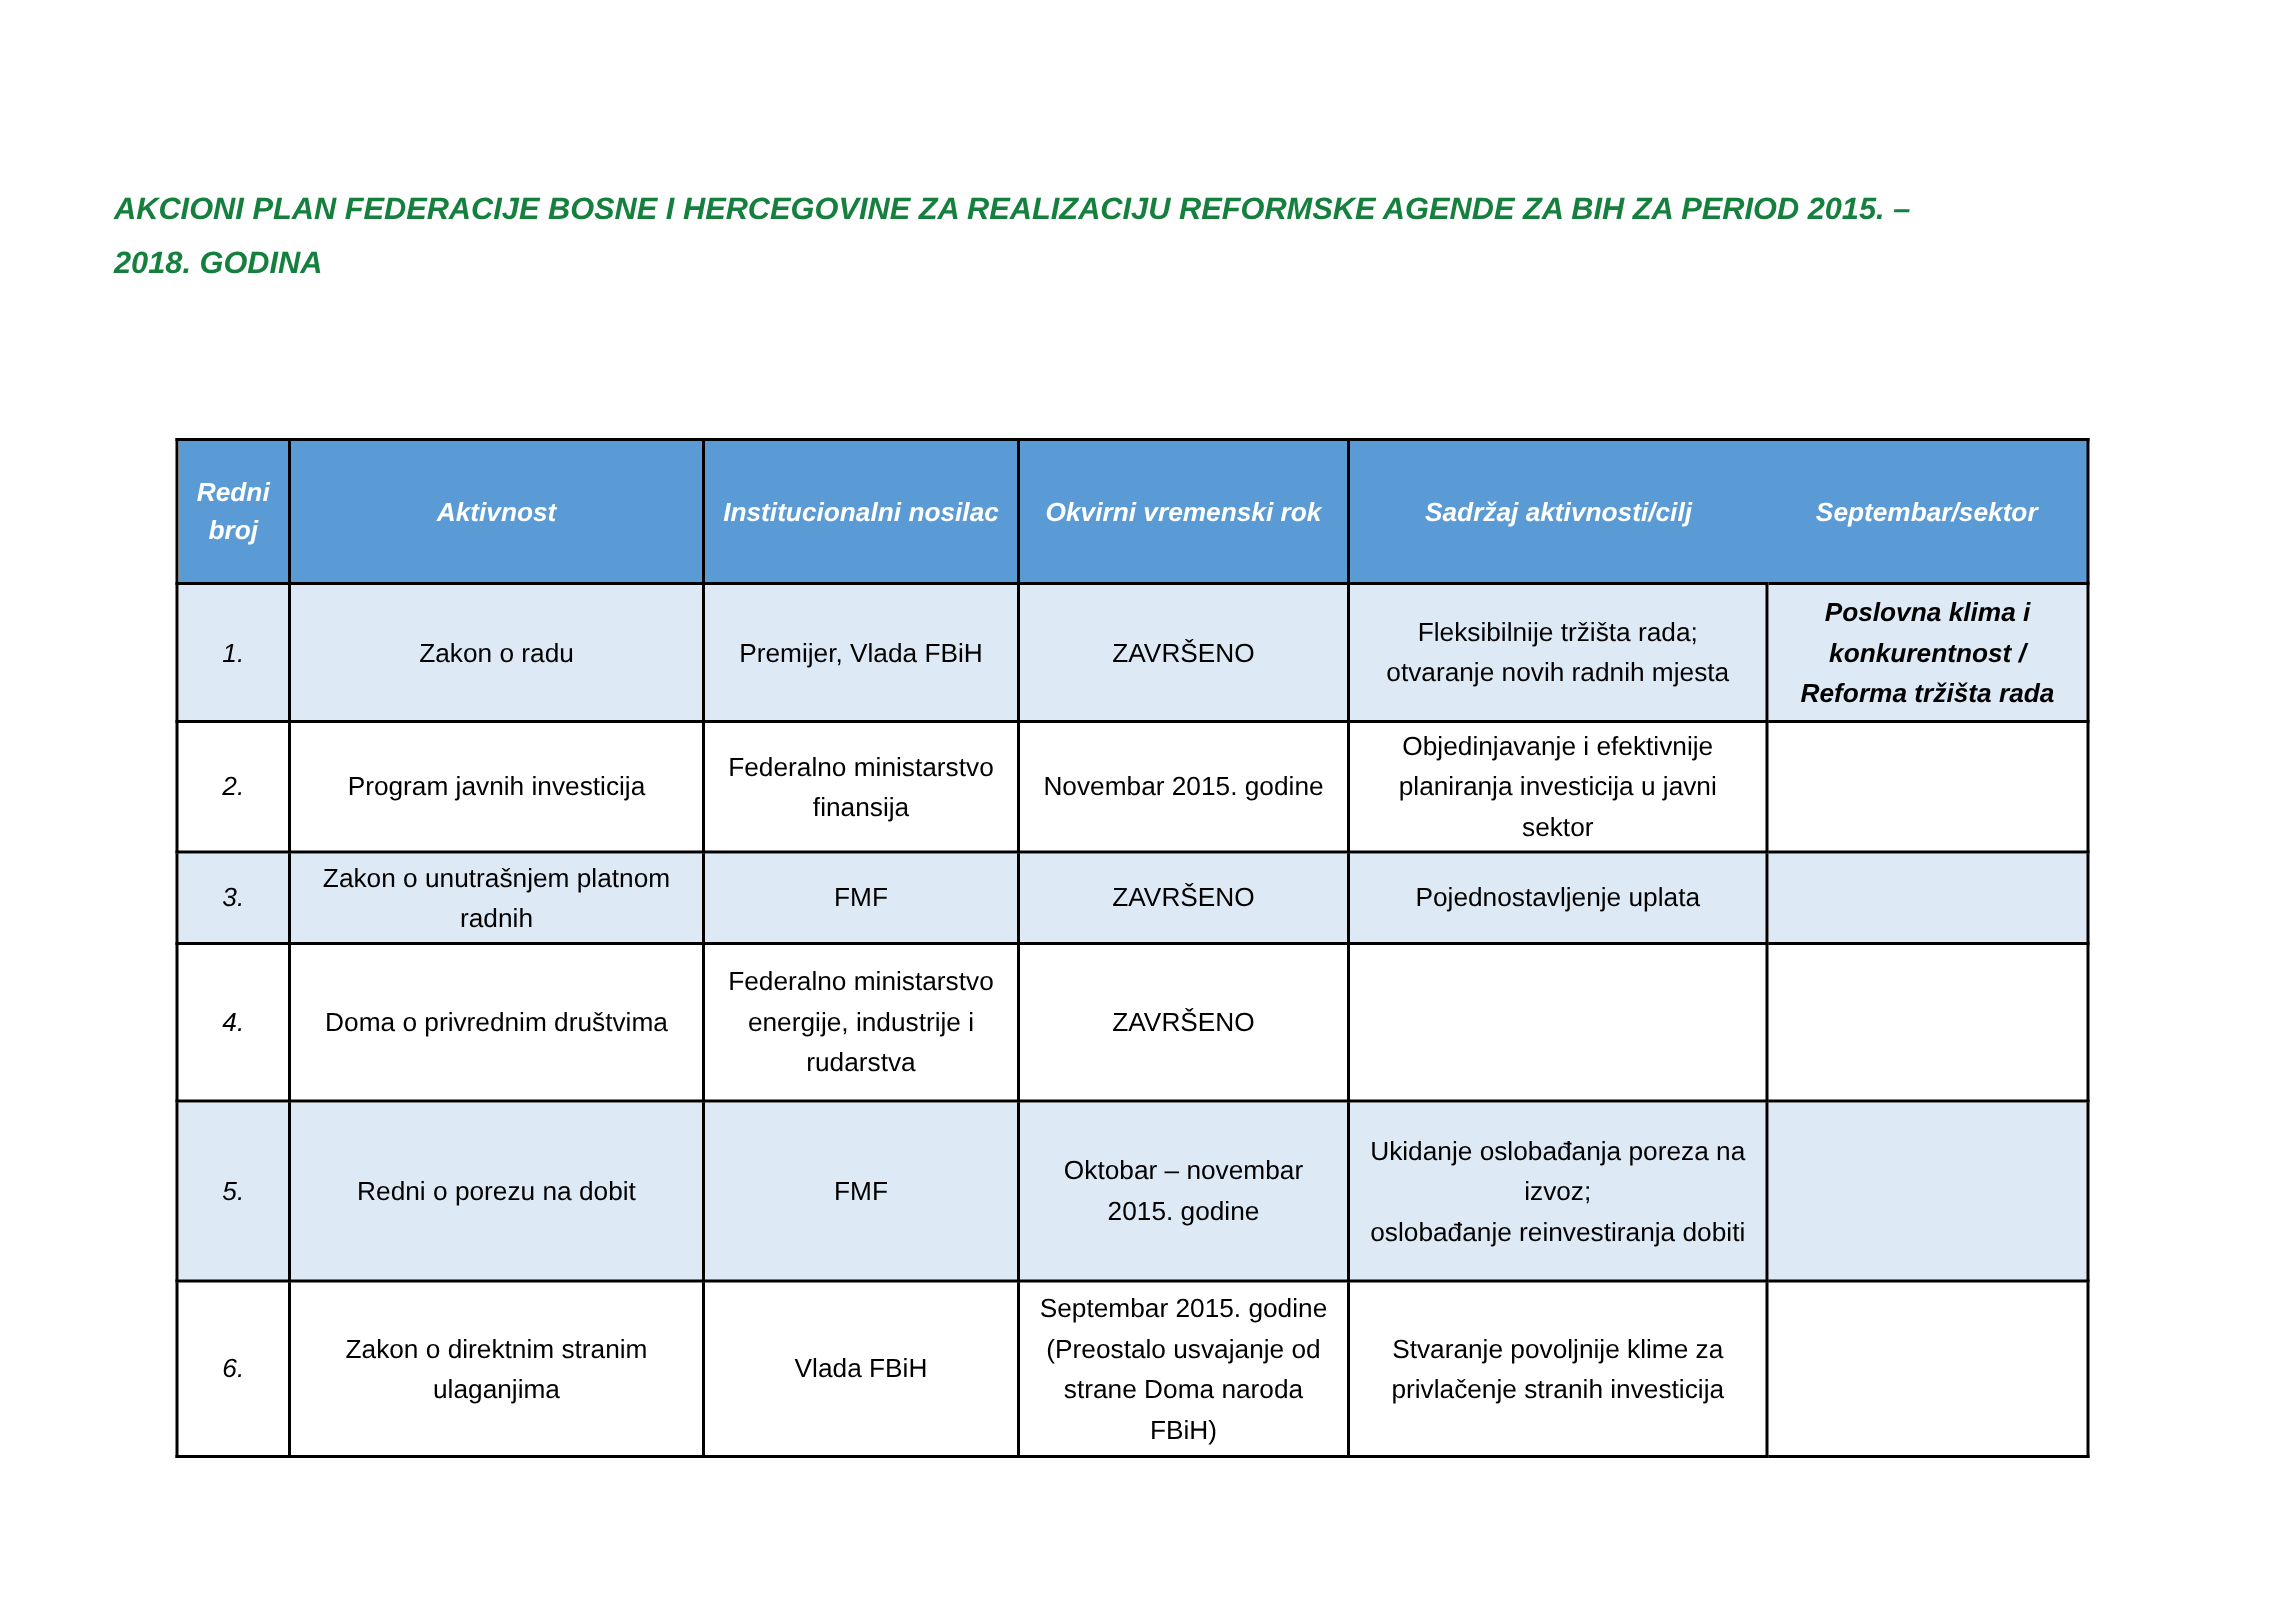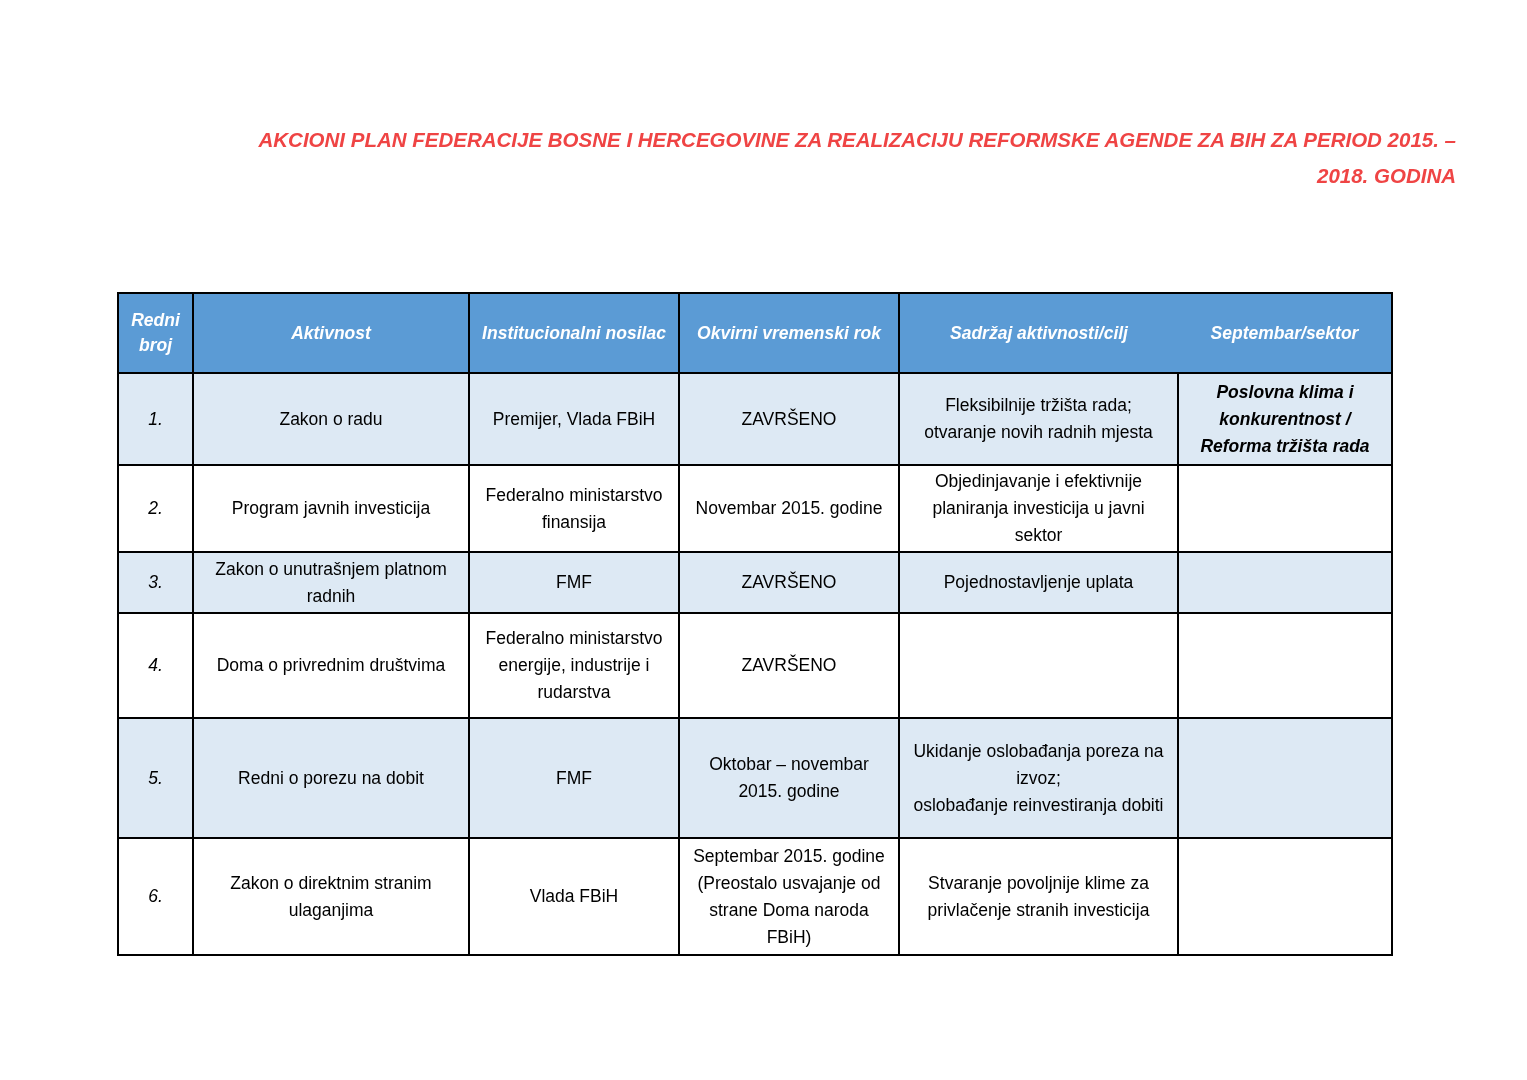--- a/index.html
+++ b/index.html
@@ -11,28 +11,28 @@
   .page {
     position: relative;
     width: 1527px;
     height: 1080px;
     background: #ffffff;
     overflow: hidden;
   }
   .doc-title {
     position: absolute;
     top: 122px;
-    left: 56px;
+    left: 76px;
     width: 1400px;
-    text-align: right;
+    text-align: left;
     font-size: 20.5px;
     line-height: 36px;
     font-weight: bold;
     font-style: italic;
-    color: #ef4444;
+    color: #15803d;
     white-space: pre-line;
   }
   table.plan {
     position: absolute;
     left: 117px;
     top: 292px;
     width: 1274px;
     border-collapse: collapse;
     table-layout: fixed;
     font-size: 17.5px;
@@ -83,21 +83,21 @@
   <table class="plan">
     <colgroup>
       <col style="width:75px">
       <col style="width:276px">
       <col style="width:210px">
       <col style="width:220px">
       <col style="width:279px">
       <col style="width:214px">
     </colgroup>
     <thead>
-      <tr style="height:80px">
+      <tr style="height:96px">
         <th class="center">Redni broj</th>
         <th>Aktivnost</th>
         <th>Institucionalni nosilac</th>
         <th>Okvirni vremenski rok</th>
         <th class="no-right">Sadržaj aktivnosti/cilj</th>
         <th class="center no-left">Septembar/sektor</th>
       </tr>
     </thead>
     <tbody>
       <tr class="band" style="height:92px">

